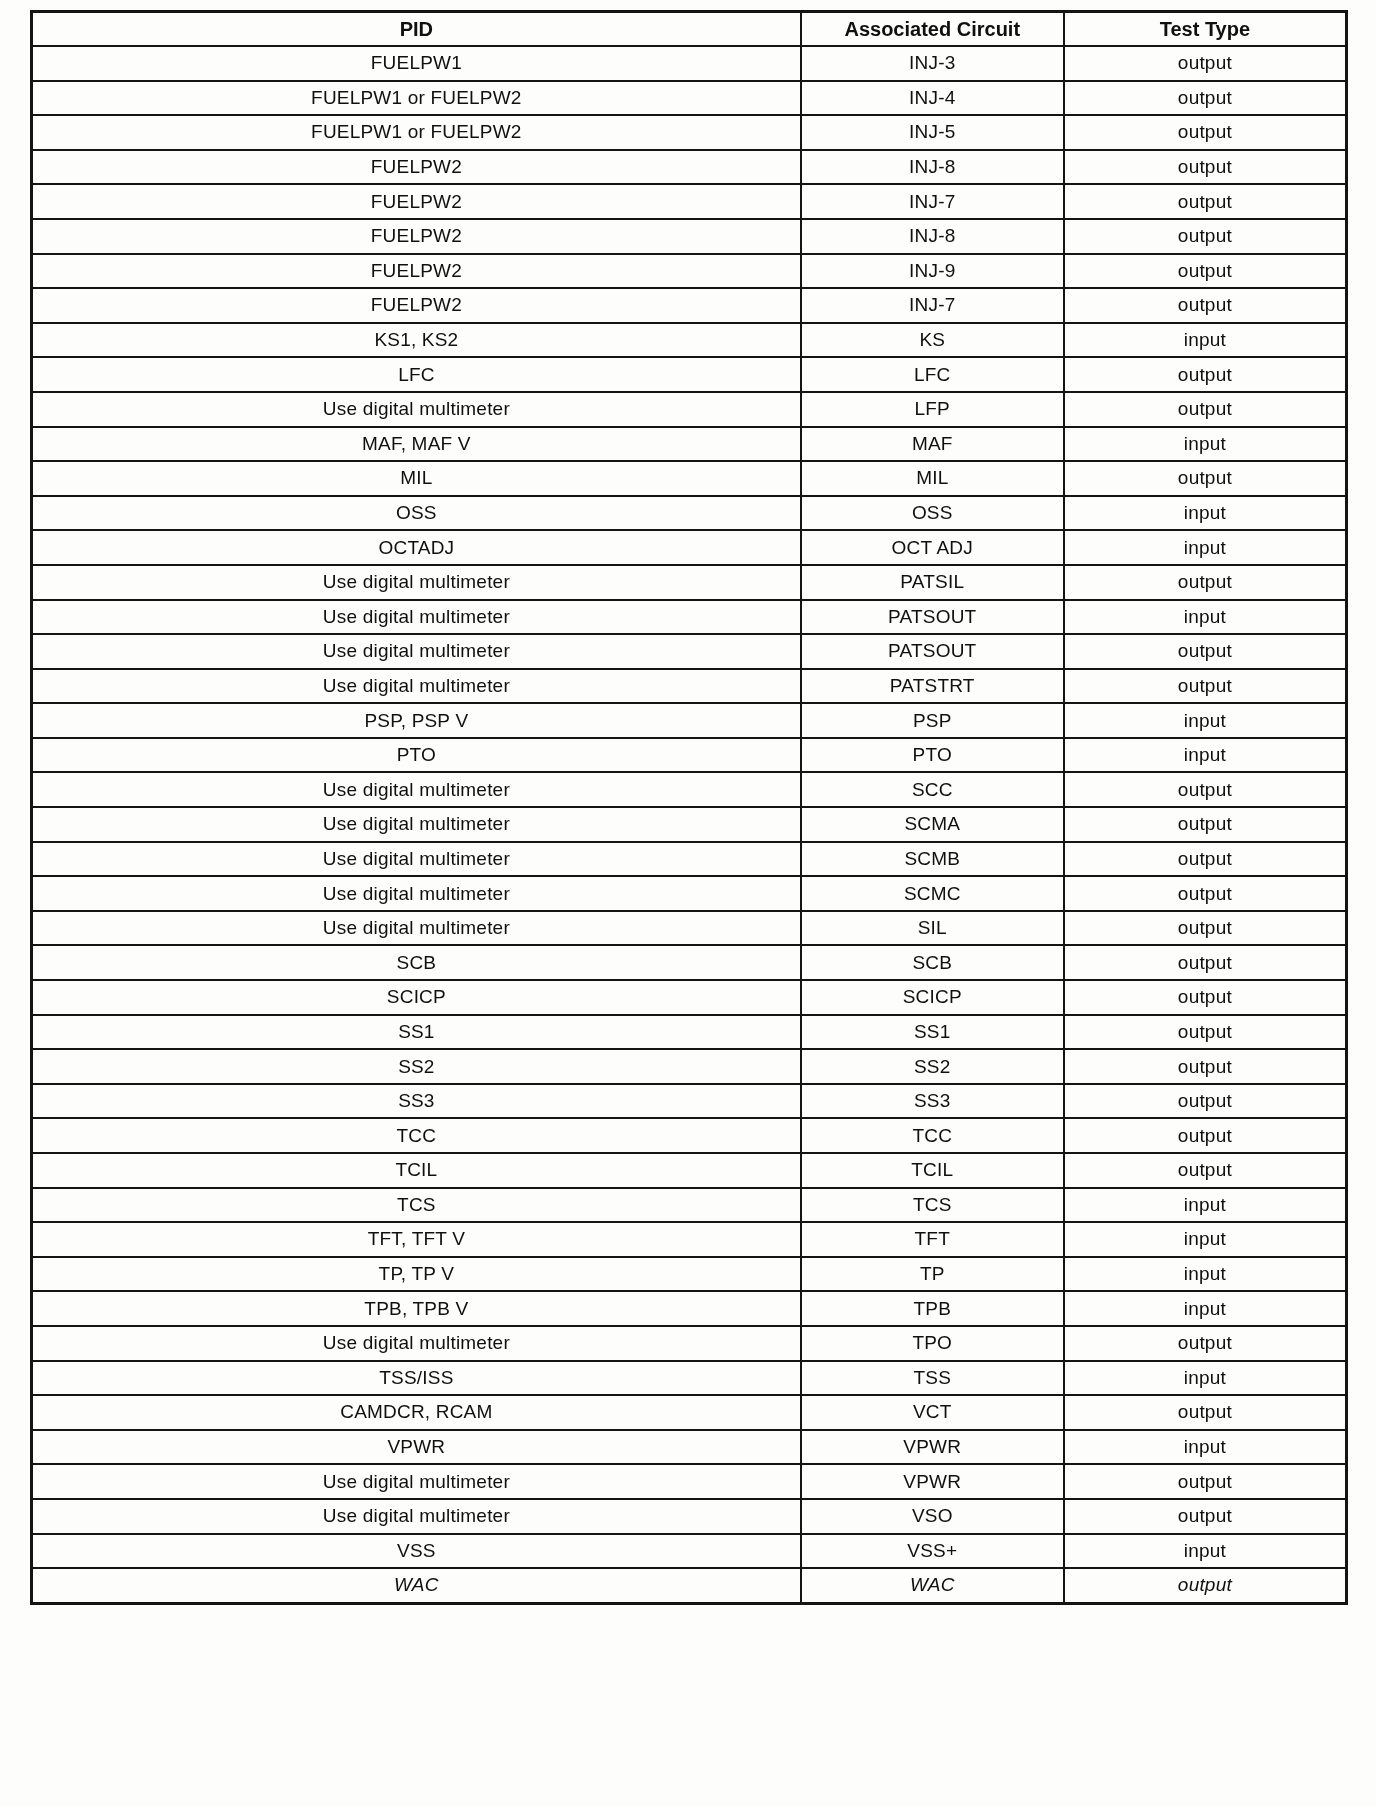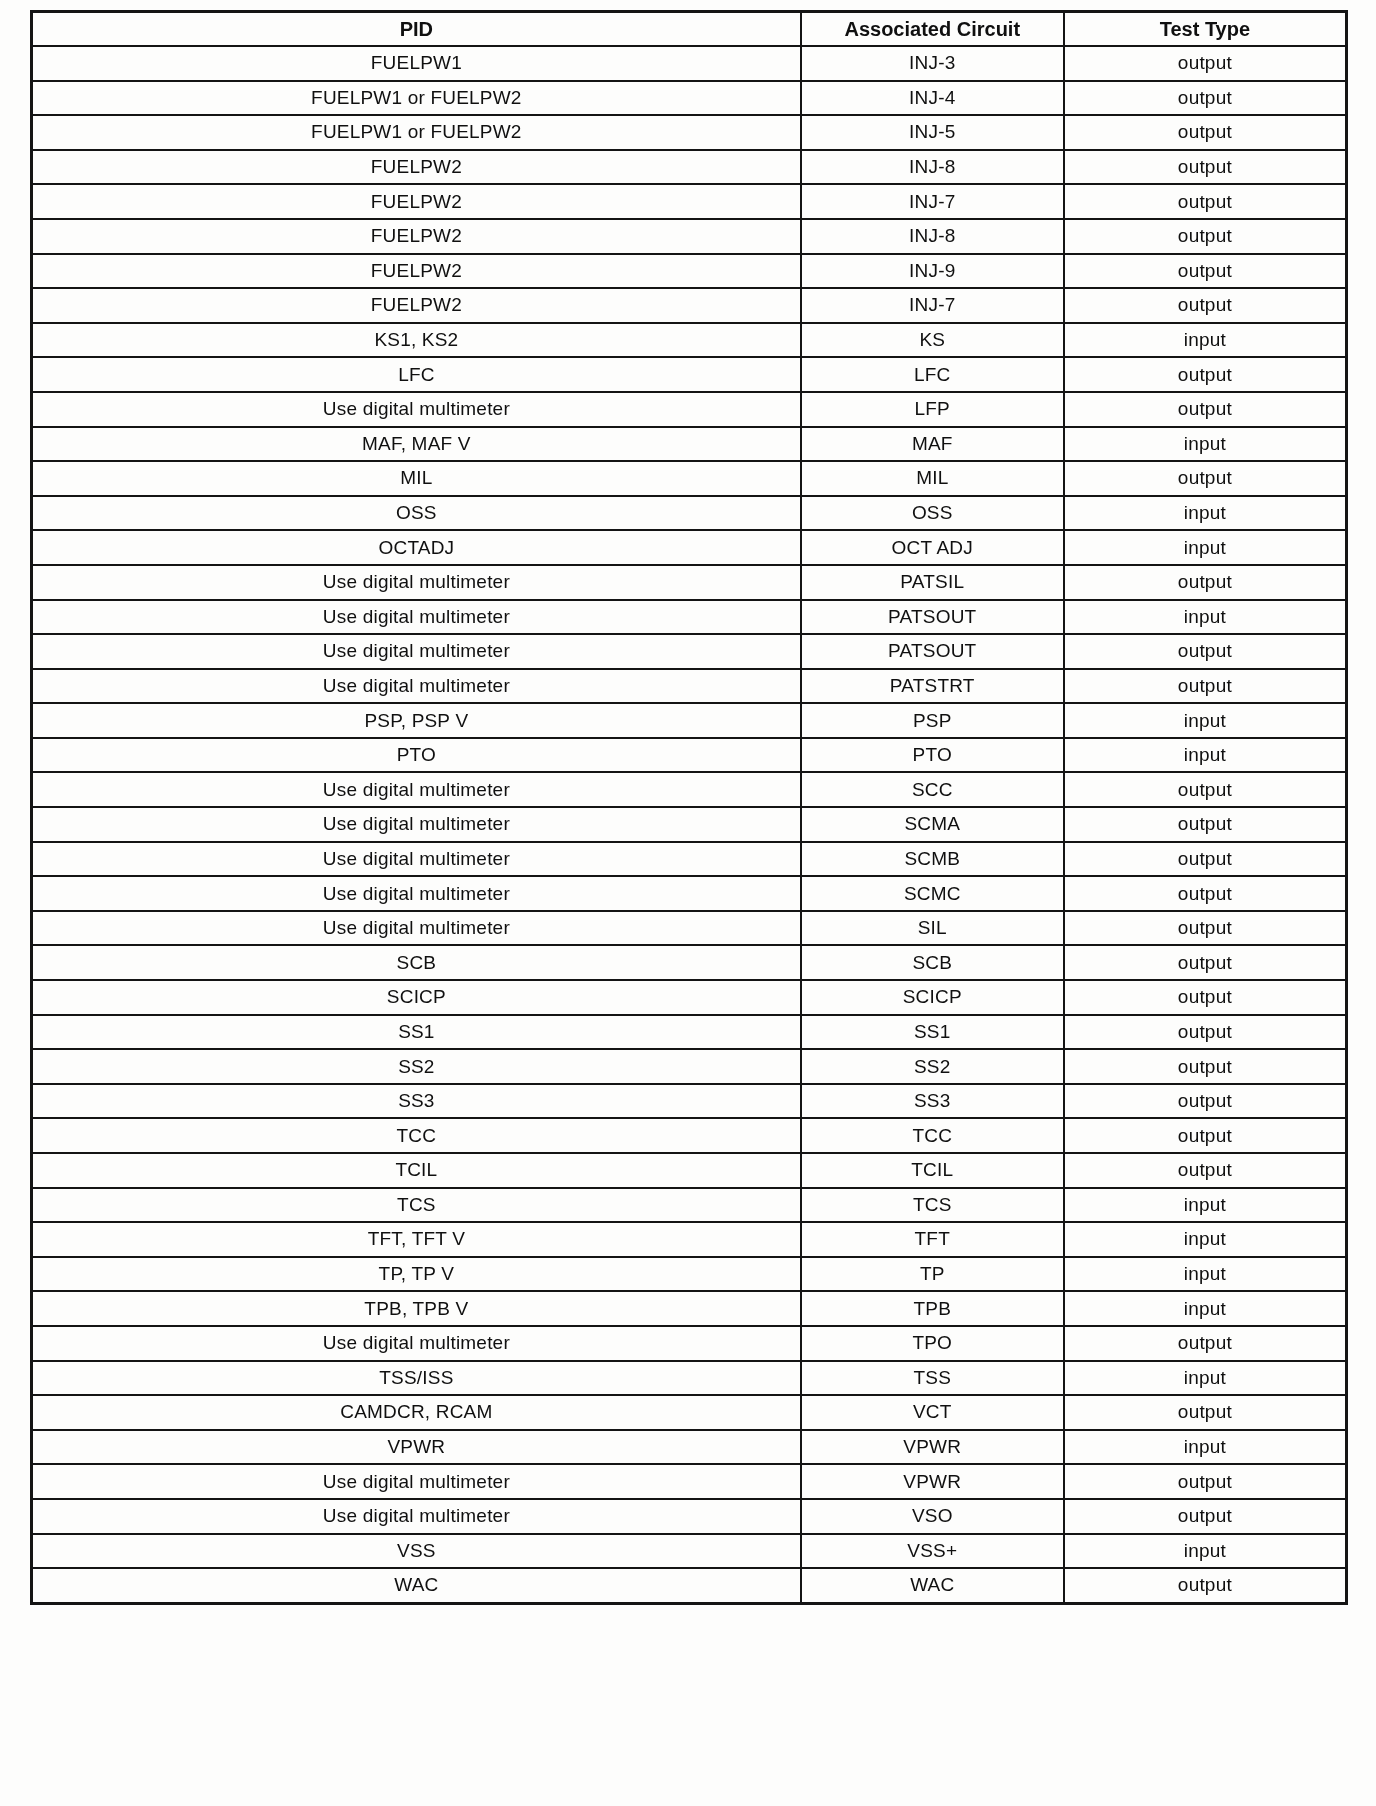--- a/index.html
+++ b/index.html
@@ -45,21 +45,21 @@
     height: 32.6px;
     font-size: 19px;
     font-weight: normal;
     letter-spacing: 0.2px;
   }
   
   table.pid-table tr th:first-child,
   table.pid-table tr td:first-child { border-left-width: 3px; }
   table.pid-table tr th:last-child,
   table.pid-table tr td:last-child  { border-right-width: 3px; }
-  table.pid-table tbody tr:last-child td { border-bottom-width: 3px; }
+  table.pid-table tbody tr:last-child td { border-bottom-width: 3px; font-style: italic; }
 </style>
 </head>
 <body>
 
 <div class="page">
   <table class="pid-table">
     <colgroup>
       <col class="col-pid">
       <col class="col-circuit">
       <col class="col-test">

